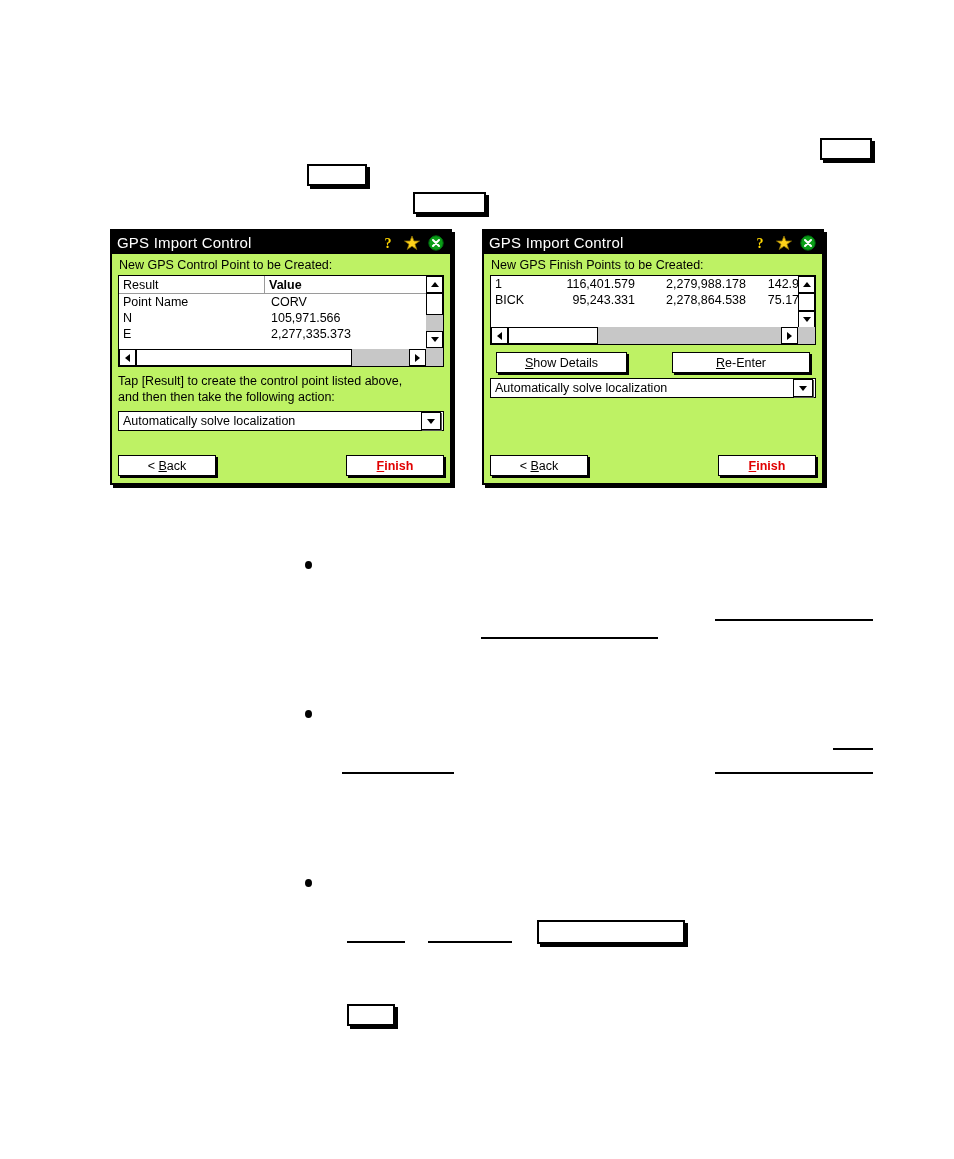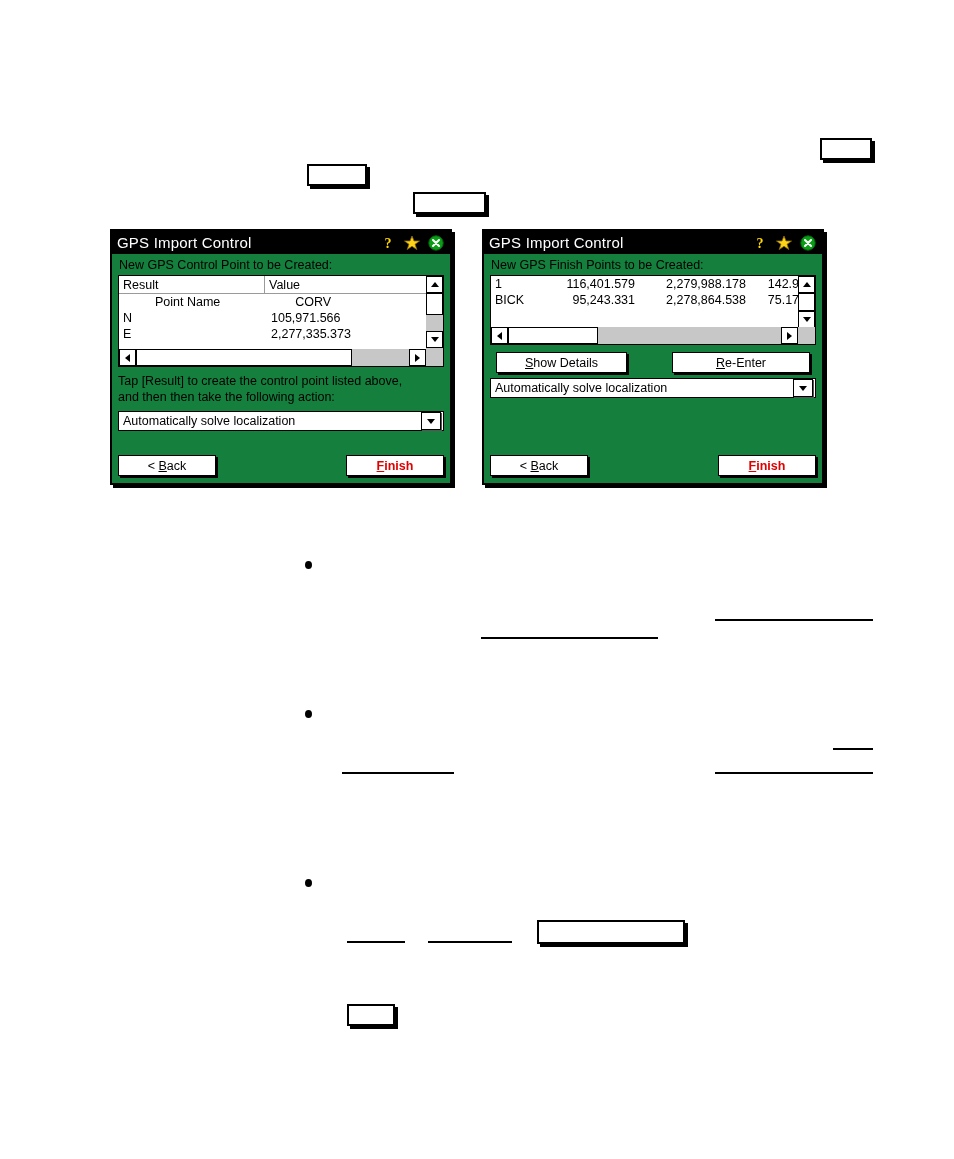--- a/index.html
+++ b/index.html
@@ -38,21 +38,21 @@
     position: absolute;
     width: 7px;
     height: 8px;
     background: #000000;
     border-radius: 50%;
   }
 
   
   .dialog {
     position: absolute;
-    background: #15803d;
+    background: #bef264;
     border: 2px solid #000000;
     box-shadow: 3px 3px 0 0 #000000;
     box-sizing: border-box;
     font-size: 13px;
   }
   .titlebar {
     height: 23px;
     background: #000000;
     color: #ffffff;
     display: flex;
@@ -289,25 +289,25 @@
     </span>
   </div>
 
   <div class="dlg-body" style="height:calc(100% - 23px);">
     <div class="dlg-label">New GPS Control Point to be Created:</div>
 
     <div class="gridwrap" style="height:92px;">
       <div class="grid-inner">
         <div class="grid-header">
           <div class="gh-cell" style="width:146px;">Result</div>
-          <div class="gh-cell" style="width:165px;border-right:none;">Value</div>
+          <div class="gh-cell" style="width:165px;border-right:none;font-weight:bold;">Value</div>
         </div>
         <div class="grid-rows" style="height:56px;">
           <div class="grow">
-            <div class="gcell" style="width:148px;margin-left:32px;">Point Name</div>
+            <div class="gcell" style="width:148px;">Point Name</div>
             <div class="gcell" style="width:160px;">CORV</div>
           </div>
           <div class="grow">
             <div class="gcell" style="width:148px;">N</div>
             <div class="gcell" style="width:160px;">105,971.566</div>
           </div>
           <div class="grow">
             <div class="gcell" style="width:148px;">E</div>
             <div class="gcell" style="width:160px;">2,277,335.373</div>
           </div>

